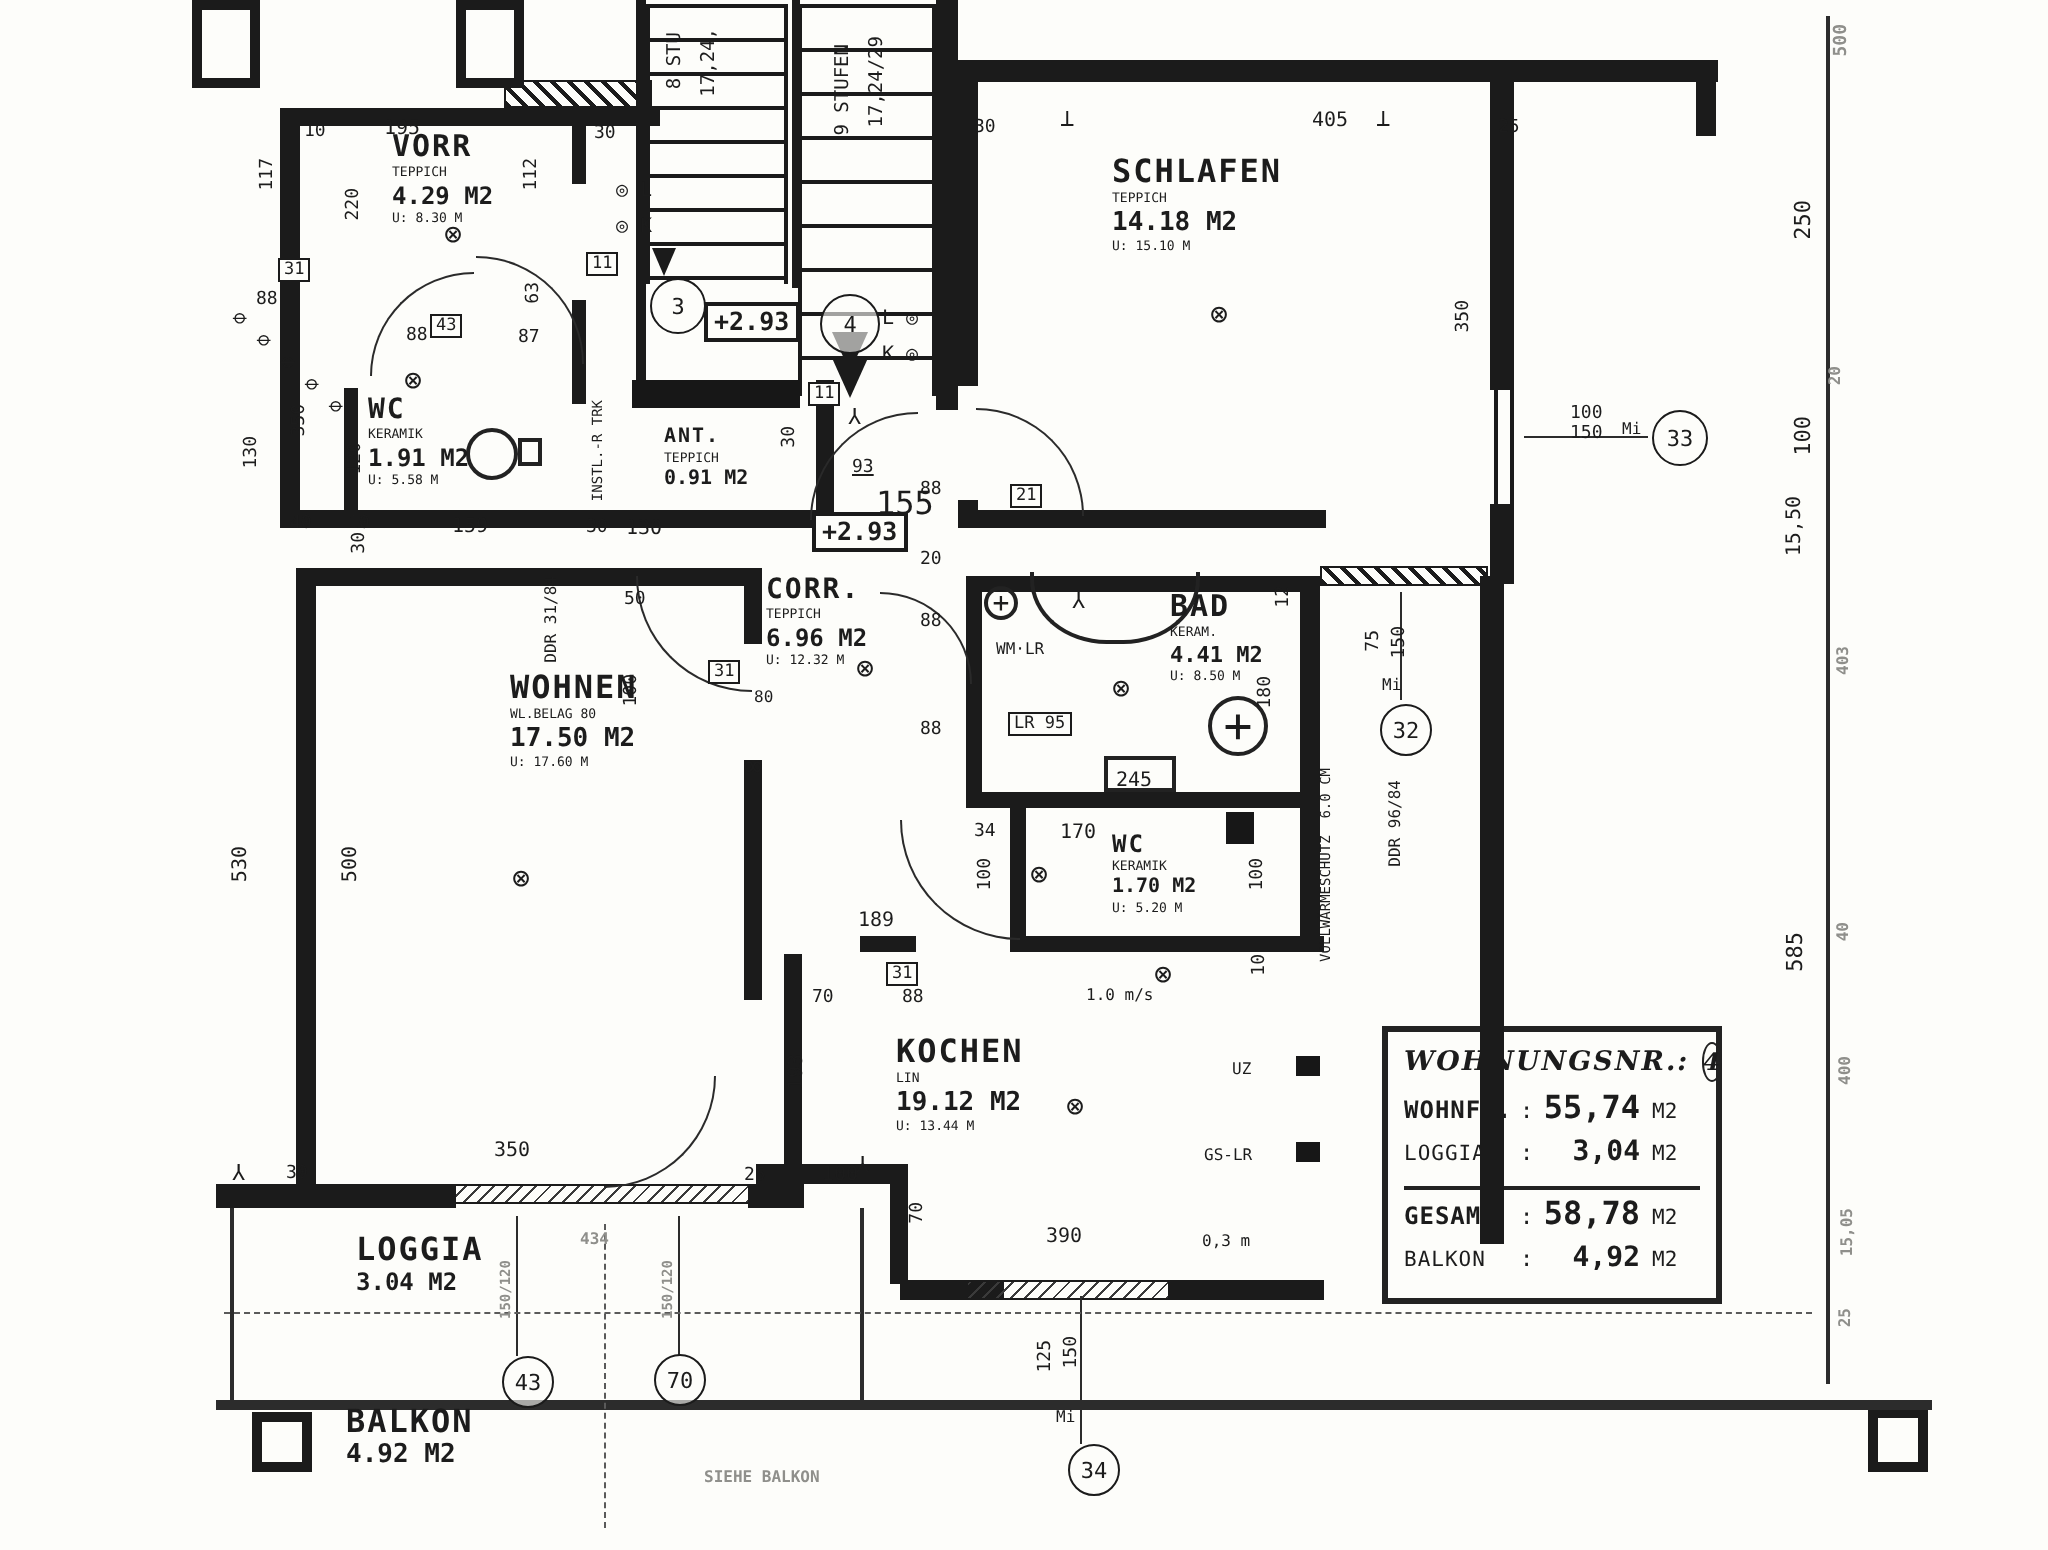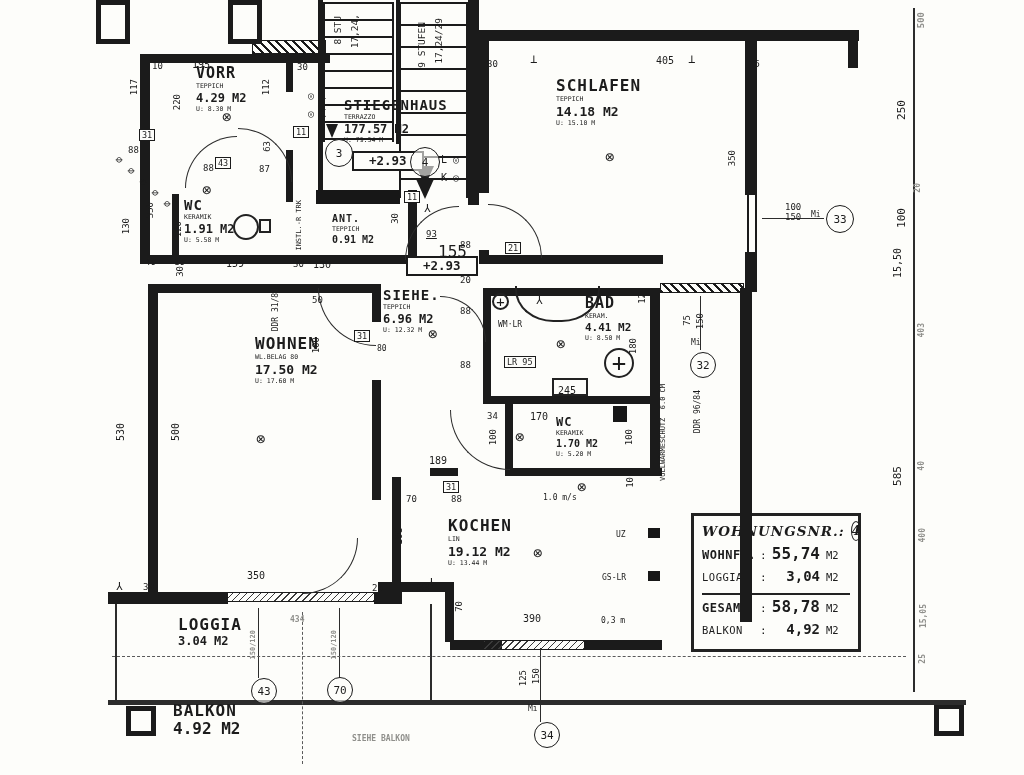--- a/index.html
+++ b/index.html
@@ -25,21 +25,21 @@
   .room .rname{font-weight:bold;letter-spacing:1px;white-space:pre;}
   .room .rfloor{font-size:6.5px;margin-top:2px;white-space:pre;}
   .room .rarea{font-weight:bold;margin-top:2px;white-space:pre;}
   .room .rperim{font-size:6.5px;margin-top:2px;white-space:pre;}
   .lamp{position:absolute;font-size:15px;line-height:1;}
   .cmark{position:absolute;border:1.5px solid #1b1b1b;border-radius:50%;display:flex;align-items:center;
          justify-content:center;font-size:11px;background:rgba(253,253,250,.6);box-sizing:border-box;}
   .bmark{position:absolute;border:1.5px solid #1b1b1b;font-size:8.5px;line-height:1.2;padding:0 2px;
          background:#fdfdfa;white-space:pre;}
   .level{position:absolute;border:2px solid #1b1b1b;font-weight:bold;font-size:12.5px;line-height:1.25;
-         padding:0 15px;background:#fdfdfa;white-space:pre;}
+         padding:0 3px;background:#fdfdfa;white-space:pre;}
   .fix{position:absolute;border:2px solid #222;box-sizing:border-box;background:transparent;}
   .fill{position:absolute;background:#171717;}
   .sym{position:absolute;line-height:1;}
   .legend{position:absolute;left:691px;top:513px;width:170px;height:139px;border:3px solid #222;
           background:#fdfdfa;box-sizing:border-box;padding:5px 8px 4px 8px;}
   .legend-title-row{display:flex;align-items:center;gap:6px;border-bottom:0;margin-bottom:3px;}
   .legend-title{font-family:"DejaVu Serif","Liberation Serif",serif;font-style:italic;font-weight:bold;
           font-size:13.5px;letter-spacing:1px;}
   .legend-unit-circle{display:inline-flex;align-items:center;justify-content:center;width:20px;height:20px;
           border:1.7px solid #222;border-radius:50%;font-size:12px;font-weight:bold;font-style:italic;
@@ -194,34 +194,28 @@
       <div class="rname" style="font-size: 14px;">WC</div>
       <div class="rfloor">KERAMIK</div>
       <div class="rarea" style="font-size: 12px;">1.91 M2</div>
       <div class="rperim">U: 5.58 M</div>
     </div>
     <div class="room" style="left: 332px; top: 214px;">
       <div class="rname" style="font-size: 10px;">ANT.</div>
       <div class="rfloor">TEPPICH</div>
       <div class="rarea" style="font-size: 10px;">0.91 M2</div>
     </div>
-    <div class="room" style="left: 344px; top: 98px;">
-      <div class="rname" style="font-size: 14px;">STIEGENHAUS</div>
-      <div class="rfloor">TERRAZZO</div>
-      <div class="rarea" style="font-size: 12px;">177.57 M2</div>
-      <div class="rperim">U: 79.34 M</div>
-    </div>
     <div class="room" style="left: 556px; top: 78px;">
       <div class="rname" style="font-size: 16px;">SCHLAFEN</div>
       <div class="rfloor">TEPPICH</div>
       <div class="rarea" style="font-size: 13px;">14.18 M2</div>
       <div class="rperim">U: 15.10 M</div>
     </div>
     <div class="room" style="left: 383px; top: 288px;">
-      <div class="rname" style="font-size: 14px;">SIEHE.</div>
+      <div class="rname" style="font-size: 14px;">CORR.</div>
       <div class="rfloor">TEPPICH</div>
       <div class="rarea" style="font-size: 12px;">6.96 M2</div>
       <div class="rperim">U: 12.32 M</div>
     </div>
     <div class="room" style="left: 585px; top: 296px;">
       <div class="rname" style="font-size: 15px;">BAD</div>
       <div class="rfloor">KERAM.</div>
       <div class="rarea" style="font-size: 11px;">4.41 M2</div>
       <div class="rperim">U: 8.50 M</div>
     </div>
@@ -242,21 +236,21 @@
       <div class="rfloor">LIN</div>
       <div class="rarea" style="font-size: 13px;">19.12 M2</div>
       <div class="rperim">U: 13.44 M</div>
     </div>
     <div class="room" style="left: 178px; top: 617px;">
       <div class="rname" style="font-size: 16px;">LOGGIA</div>
       <div class="rarea" style="font-size: 12px;">3.04 M2</div>
     </div>
     <div class="room" style="left: 173px; top: 703px;">
       <div class="rname" style="font-size: 16px;">BALKON</div>
-      <div class="rarea" style="font-size: 16px;">4.92 M2</div>
+      <div class="rarea" style="font-size: 13px;">4.92 M2</div>
     </div>
     <div class="dim" style="left: 152px; top: 62px; font-size: 9px;">10</div>
     <div class="dim" style="left: 192px; top: 60px; font-size: 10px;">195</div>
     <div class="dim" style="left: 297px; top: 63px; font-size: 9px;">30</div>
     <div class="dim vert" style="left: 130px; top: 79px; font-size: 9px;">117</div>
     <div class="dim vert" style="left: 173px; top: 94px; font-size: 9px;">220</div>
     <div class="dim vert" style="left: 262px; top: 79px; font-size: 9px;">112</div>
     <div class="dim vert" style="left: 263px; top: 141px; font-size: 9px;">63</div>
     <div class="dim" style="left: 259px; top: 165px; font-size: 9px;">87</div>
     <div class="dim" style="left: 128px; top: 146px; font-size: 9px;">88</div>

